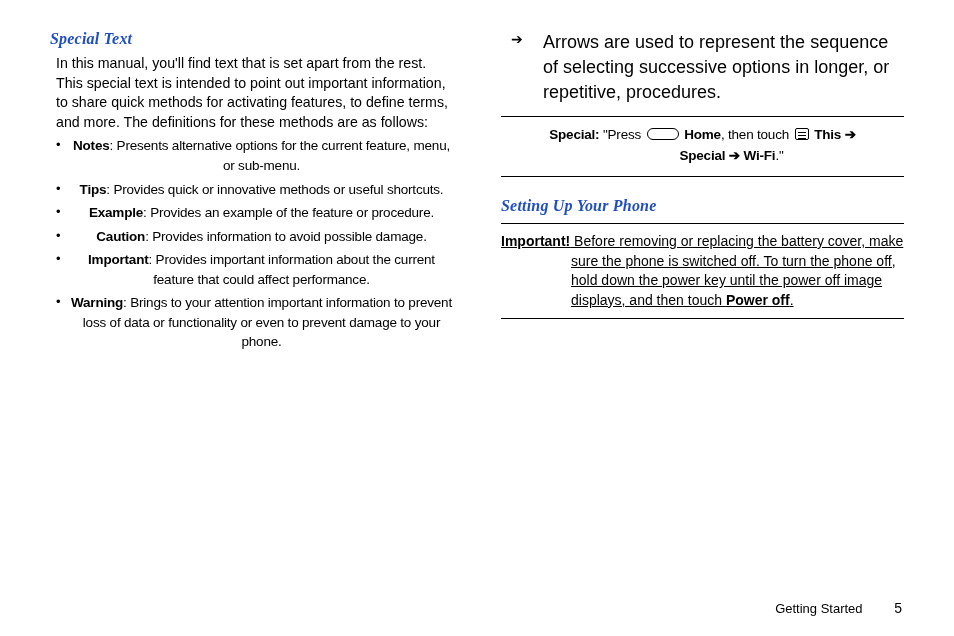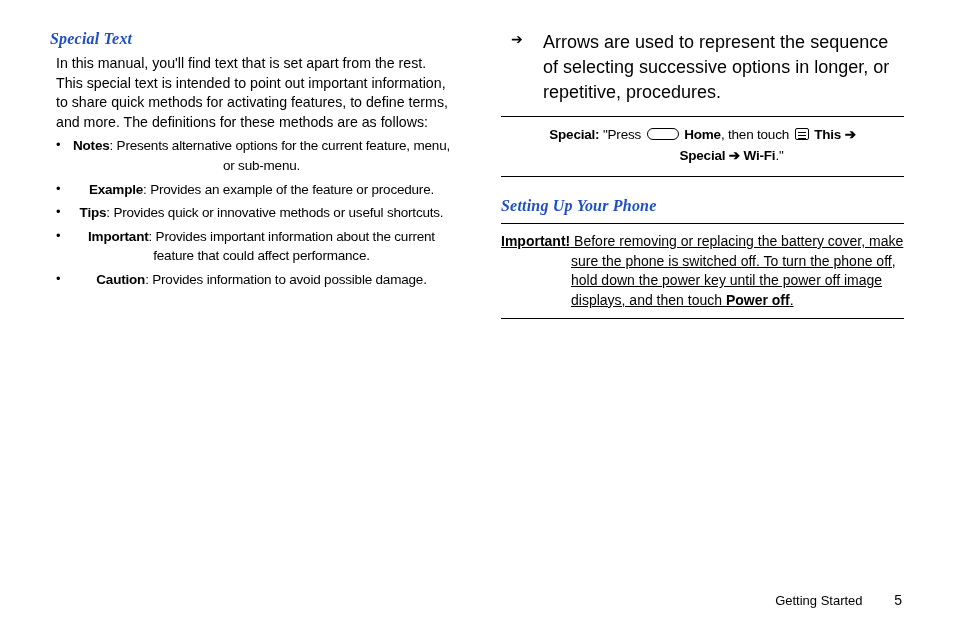--- a/index.html
+++ b/index.html
@@ -73,39 +73,40 @@
     position: relative;
     background:
       linear-gradient(#000,#000) center 3px/8px 1.2px no-repeat,
       linear-gradient(#000,#000) center 6px/8px 1.2px no-repeat,
       linear-gradient(#000,#000) center 9px/8px 1.2px no-repeat;
   }
   .seq-arrow { font-weight: bold; }
   .footer {
     position: absolute;
     right: 52px;
-    bottom: 28px;
+    bottom: 20px;
     font-size: 13px;
   }
   .footer .pnum { display:inline-block; margin-left: 28px; font-size: 14px; }
 </style>
 </head>
 <body>
 
 <div class="columns">
 
   <div class="col">
     <div class="section-heading">Special Text</div>
     <p class="body-text">In this manual, you'll find text that is set apart from the rest. This special text is intended to point out important information, to share quick methods for activating features, to define terms, and more. The definitions for these methods are as follows:</p>
     <ul class="bullets">
       <li class="cond"><span class="bold">Notes</span><span>: Presents alternative options for the current feature, menu, or sub-menu.</span></li>
+      <li class="cond"><span class="bold">Tips</span><span>: Provides quick or innovative methods or useful shortcuts.</span></li>
       <li class="cond"><span class="bold">Example</span><span>: Provides an example of the feature or procedure.</span></li>
-      <li class="cond"><span class="bold">Tips</span><span>: Provides quick or innovative methods or useful shortcuts.</span></li>
+      <li class="cond"><span class="bold">Caution</span><span>: Provides information to avoid possible damage.</span></li>
       <li class="cond"><span class="bold">Important</span><span>: Provides important information about the current feature that could affect performance.</span></li>
-      <li class="cond"><span class="bold">Caution</span><span>: Provides information to avoid possible damage.</span></li>
+      <li class="cond"><span class="bold">Warning</span><span>: Brings to your attention important information to prevent loss of data or functionality or even to prevent damage to your phone.</span></li>
     </ul>
   </div>
 
   <div class="col">
     <div class="arrow-line">
       <div class="arrow-mark">➔</div>
       <div class="arrow-text">Arrows are used to represent the sequence of selecting successive options in longer, or repetitive, procedures.</div>
     </div>
 
     <hr class="rule">

